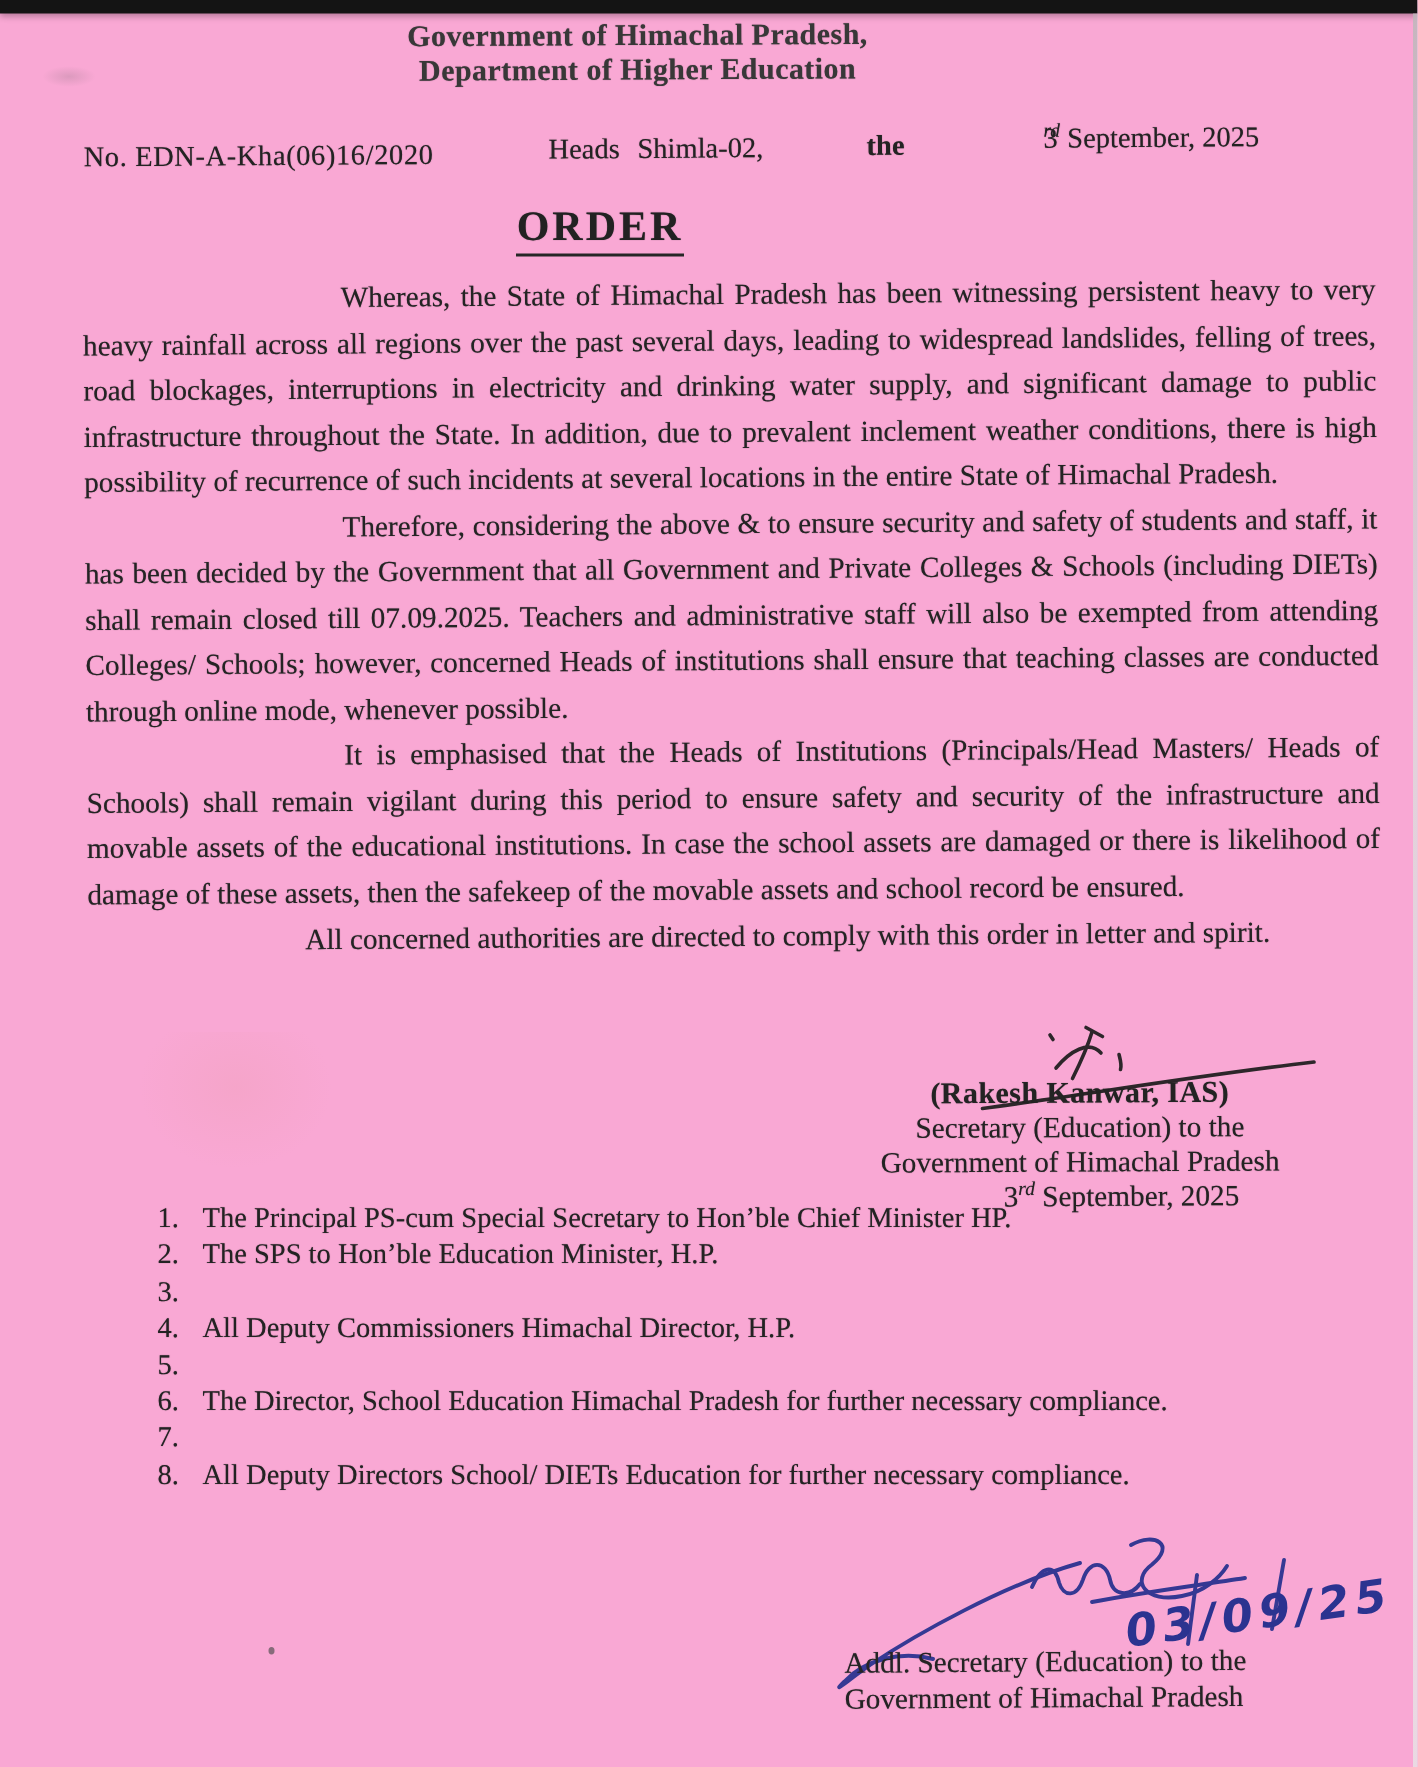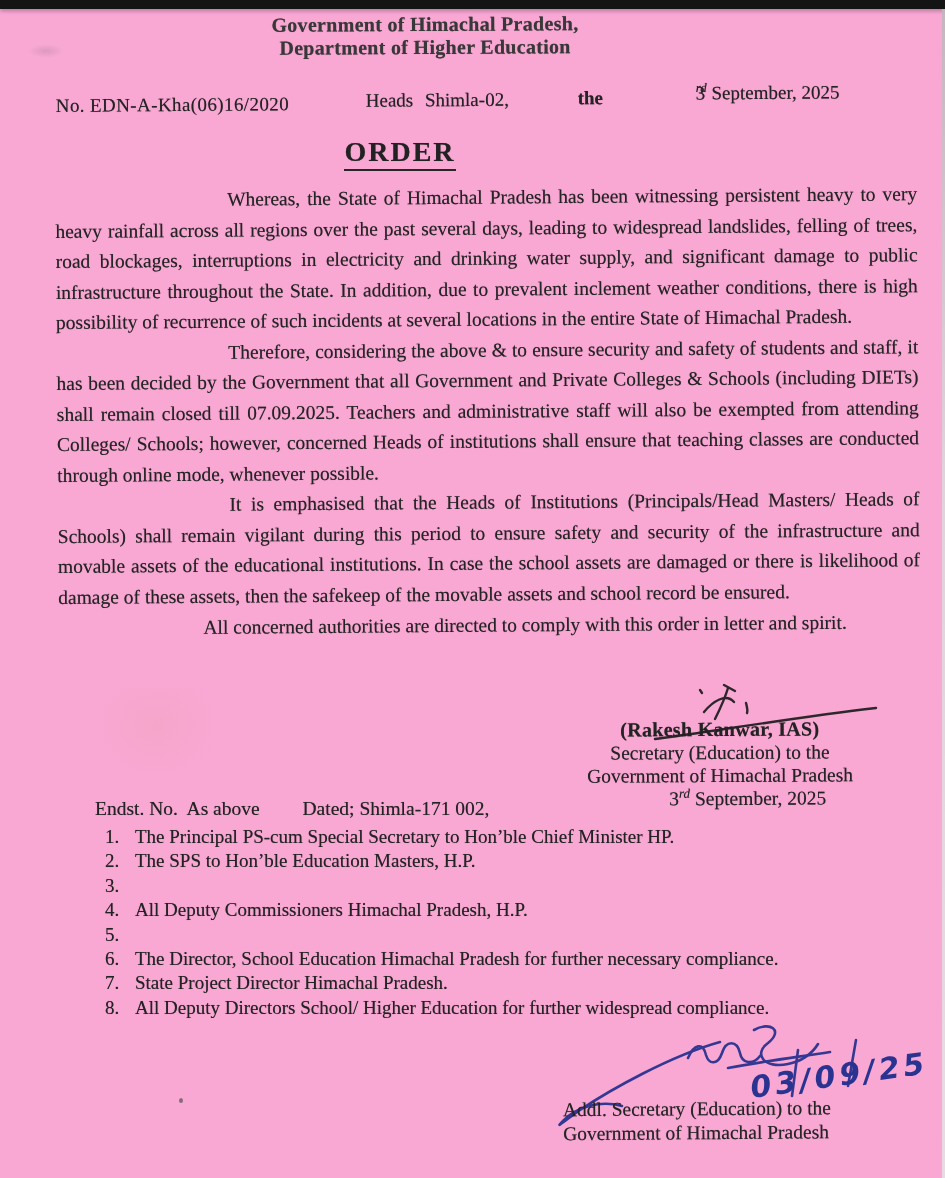--- a/index.html
+++ b/index.html
@@ -163,54 +163,49 @@
   </svg>
 
   <div class="sig-block txt">
     <div class="sig-name">(Rakesh Kanwar, IAS)</div>
     <div>Secretary (Education) to the</div>
     <div>Government of Himachal Pradesh</div>
     <div class="sig-date"><span>3</span><sup>rd</sup><span> September, 2025</span></div>
   </div>
 
   <div class="endst-block txt">
-    <div class="endst-row">
-      <span>Endst. No.  As above</span>
-      <span class="endst-dated">Dated; Shimla-171 002,</span>
-    </div>
     <ol class="copy-list">
       <li>
           <span class="li-num">1.</span>
           <span>The Principal PS-cum Special Secretary to Hon’ble Chief Minister HP.</span>
         </li>
       <li>
           <span class="li-num">2.</span>
-          <span>The SPS to Hon’ble Education Masters, H.P.</span>
+          <span>The SPS to Hon’ble Education Minister, H.P.</span>
         </li>
       <li>
           <span class="li-num">3.</span>
         </li>
       <li>
           <span class="li-num">4.</span>
-          <span>All Deputy Commissioners Himachal Pradesh, H.P.</span>
+          <span>All Deputy Commissioners Himachal Director, H.P.</span>
         </li>
       <li>
           <span class="li-num">5.</span>
         </li>
       <li>
           <span class="li-num">6.</span>
           <span>The Director, School Education Himachal Pradesh for further necessary compliance.</span>
         </li>
       <li>
           <span class="li-num">7.</span>
-          <span>State Project Director Himachal Pradesh.</span>
         </li>
       <li>
           <span class="li-num">8.</span>
-          <span>All Deputy Directors School/ Higher Education for further widespread compliance.</span>
+          <span>All Deputy Directors School/ DIETs Education for further necessary compliance.</span>
         </li>
     </ol>
   </div>
 
   <svg class="bottom-sig-svg" viewBox="0 0 412 122">
     <g fill="none" stroke="#2b3390" stroke-width="2.6" stroke-linecap="round" opacity="0.95">
       <path d="M190,30 C140,44 80,78 50,98 C33,110 24,118 33,109 C46,95 70,88 92,94"></path>
       <path d="M158,46 c 6,-14 15,-16 18,-3 c 3,10 12,10 16,-2 c 4,-13 15,-13 18,0 c 2,11 13,12 20,3"></path>
       <path d="M224,18 c 16,-9 30,0 14,13 c -15,11 -4,26 20,21 c 15,-3 25,-12 30,-20"></path>
       <path d="M198,56 C 235,49 268,45 300,40"></path>

